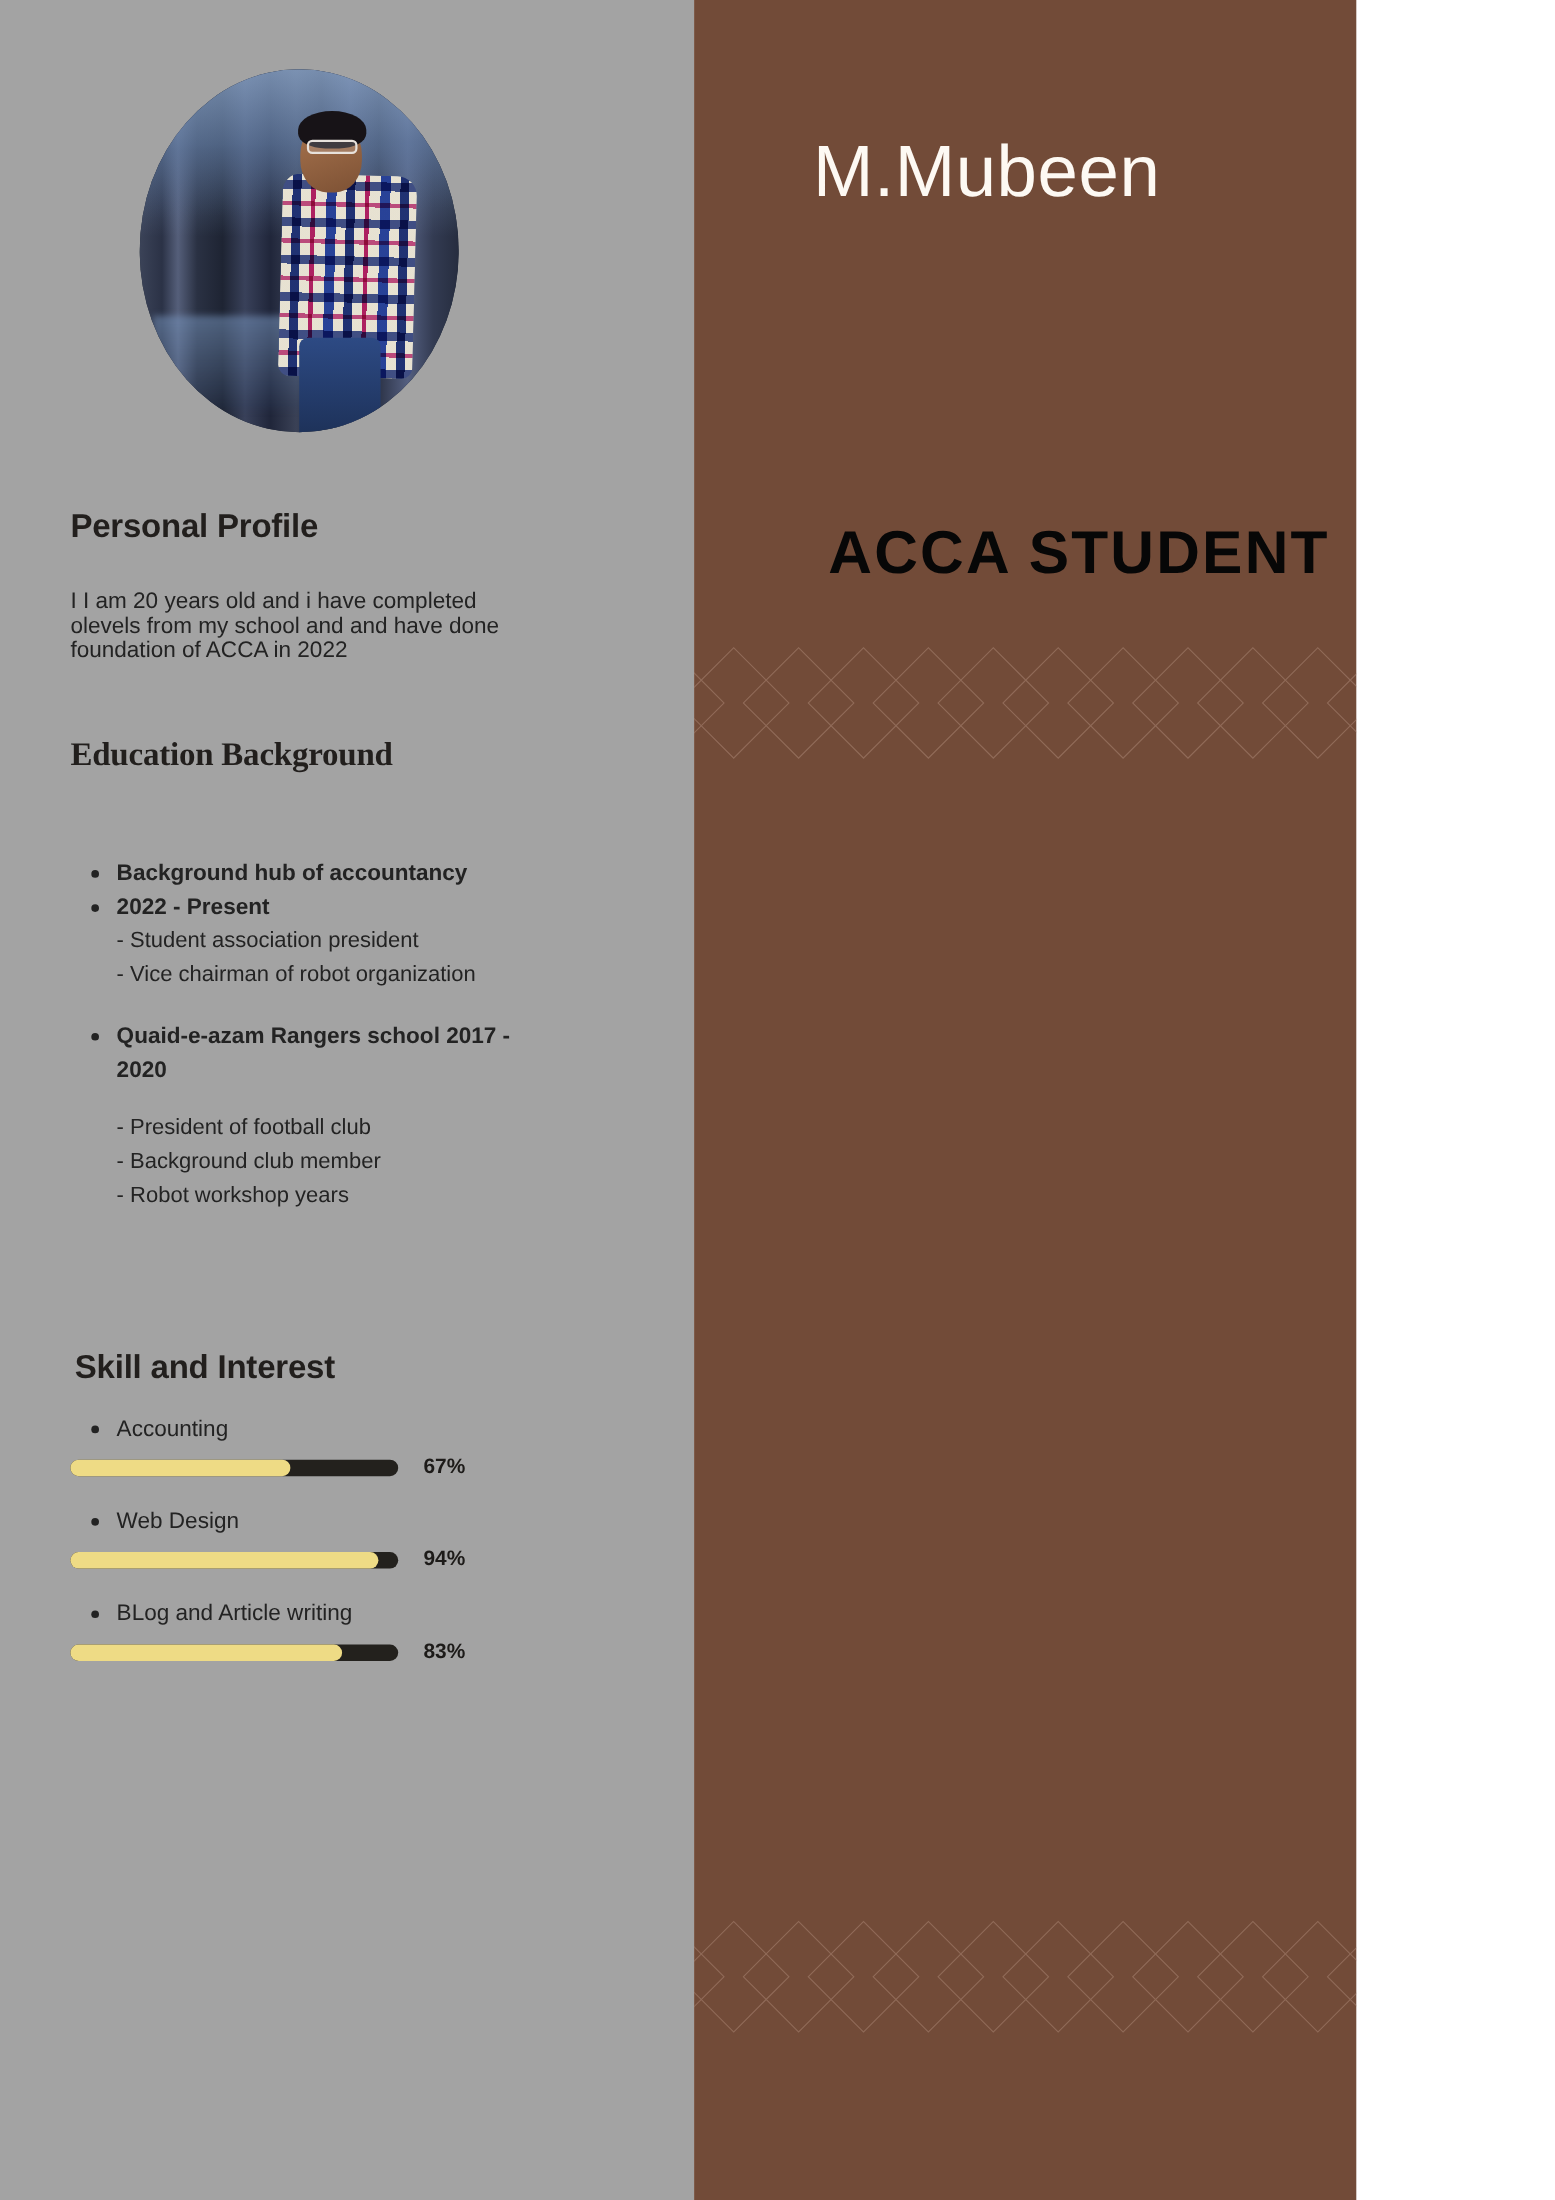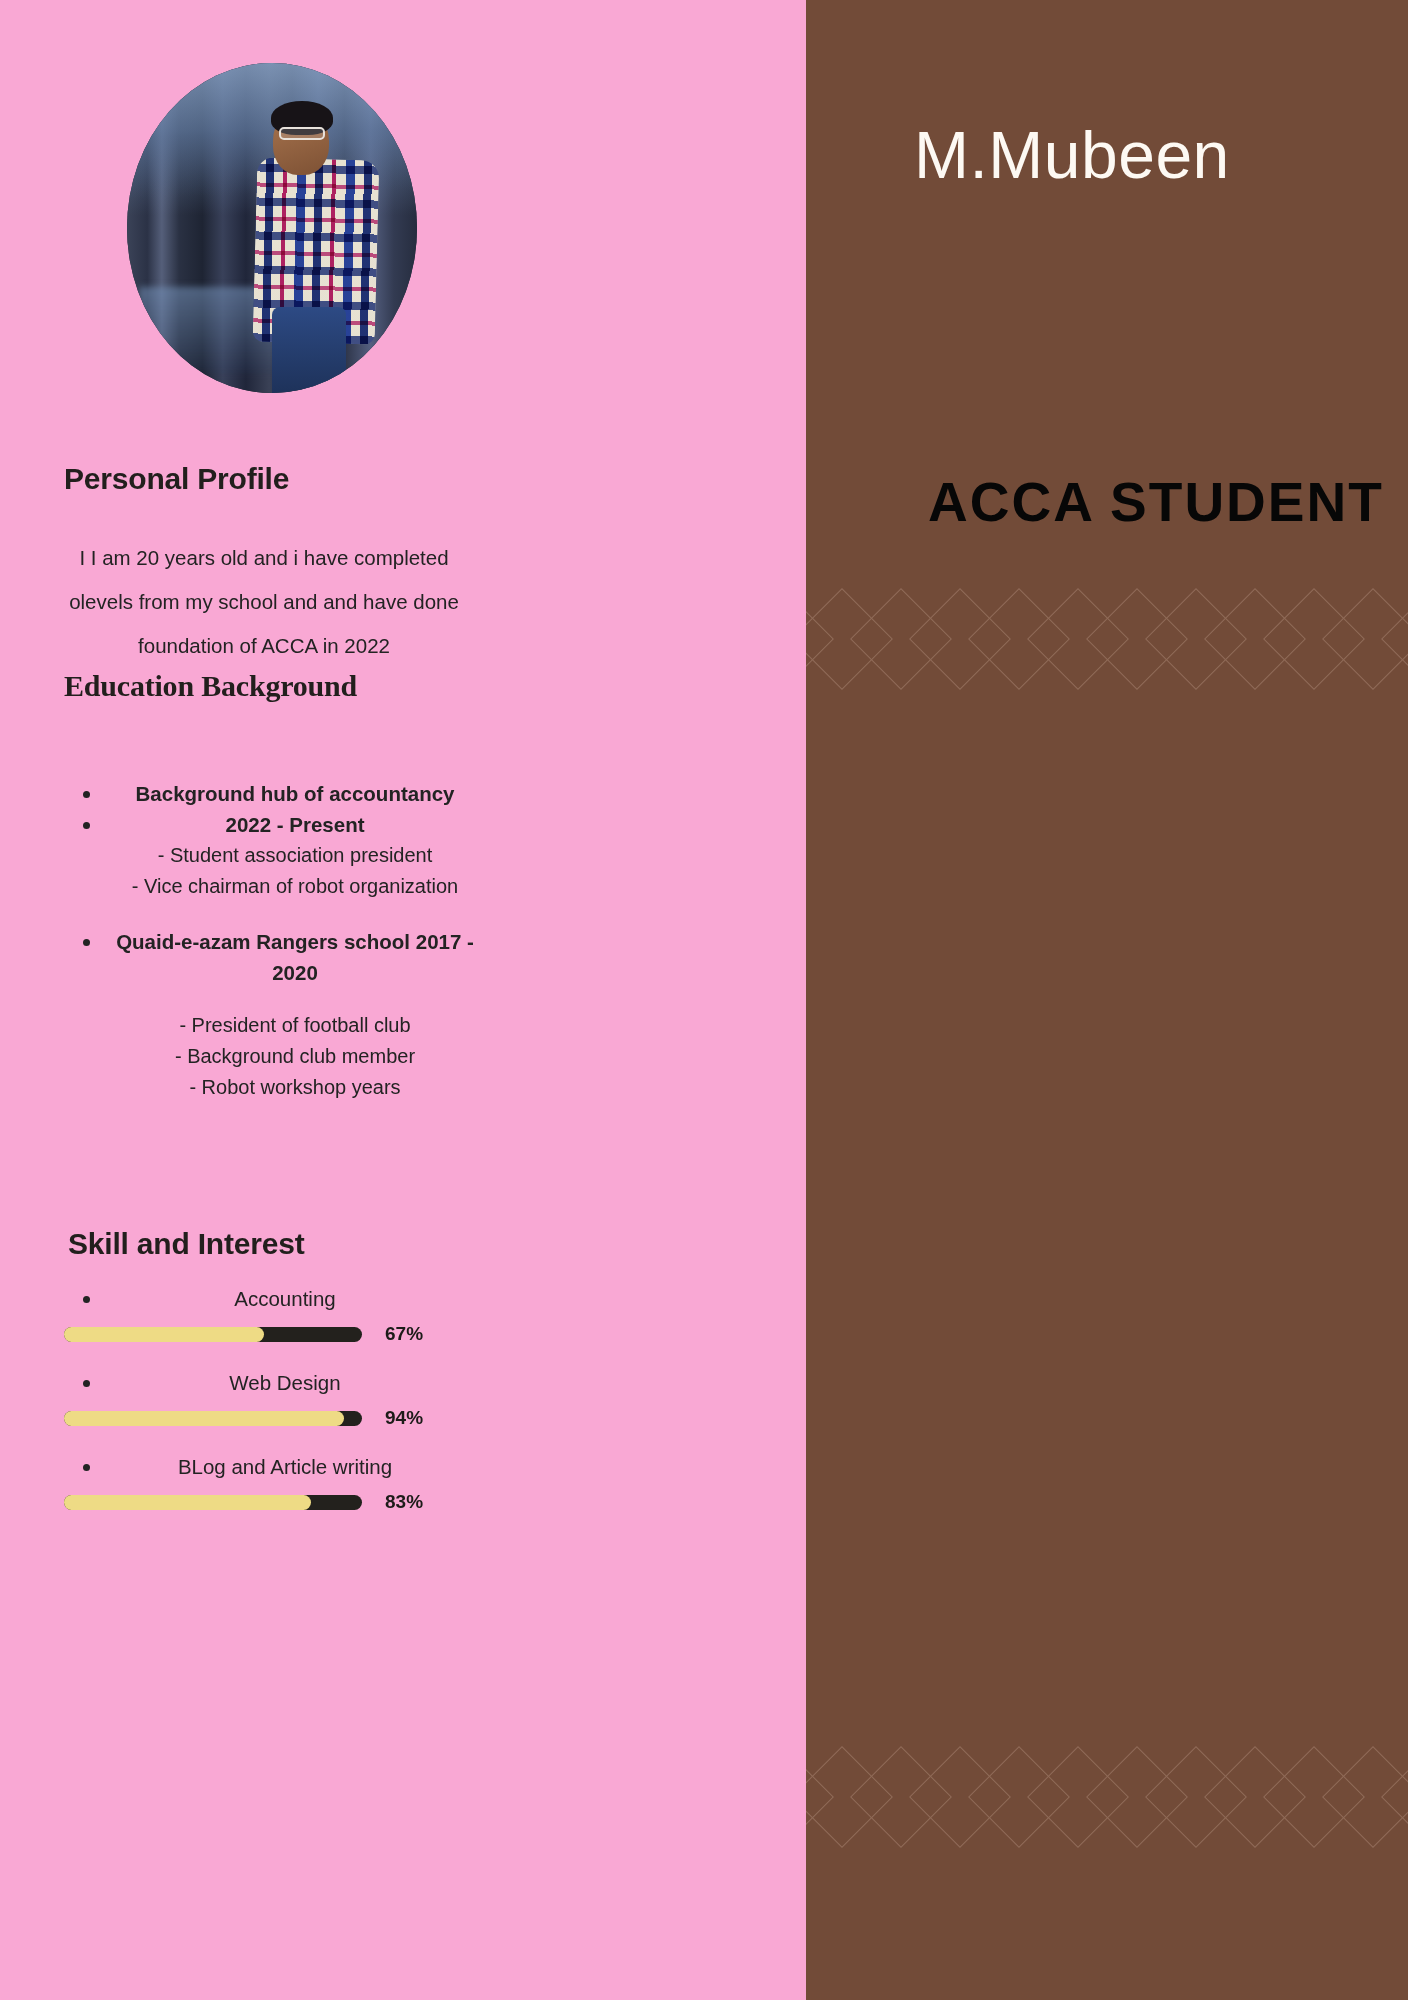--- a/index.html
+++ b/index.html
@@ -15,26 +15,25 @@
     position: relative;
     width: 1414px;
     height: 2000px;
     display: flex;
     overflow: hidden;
     background: #ffffff;
   }
 
   
   .left-col {
-    width: 806px;
+    width: 631px;
     height: 100%;
-    background: #f9a8d4;
+    background: #a3a3a3;
     padding: 0 0 0 0;
     position: relative;
-    text-align: center;
   }
 
   .photo-wrap {
     position: absolute;
     left: 127px;
     top: 63px;
     width: 290px;
     height: 330px;
   }
 
@@ -112,21 +111,21 @@
     letter-spacing: -0.2px;
   }
 
   #personal-profile-title { position: absolute; left: 64px; top: 462px; }
 
   .profile-text {
     position: absolute;
     left: 64px; top: 536px;
     width: 400px;
     font-size: 20.5px;
-    line-height: 44px;
+    line-height: 22px;
     color: #232323;
   }
 
   #education-title { position: absolute; left: 64px; top: 669px; font-family: Liberation Serif, serif; }
 
   .edu-block { position: absolute; left: 64px; top: 778px; width: 420px; }
 
   ul.bullets { list-style: none; }
   ul.bullets > li {
     position: relative;

